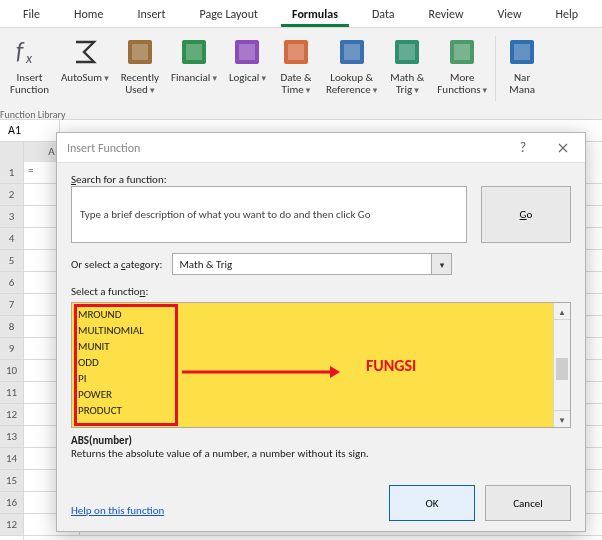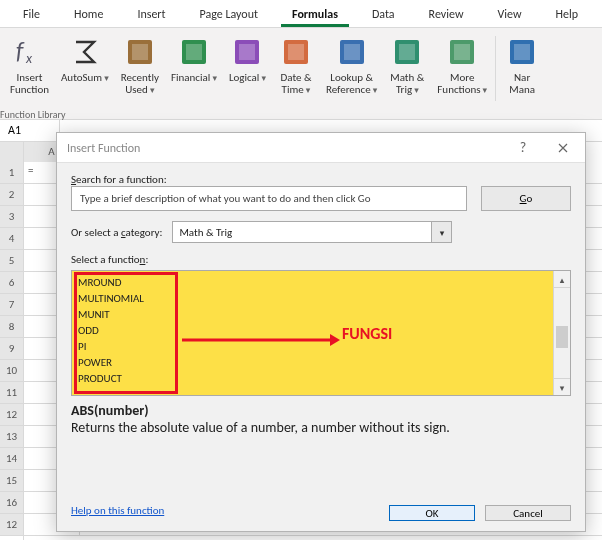--- a/index.html
+++ b/index.html
@@ -36,43 +36,43 @@
   .cell { width: 56px; border-right: 1px solid #d9d9d9; font-size: 11px; padding: 2px 4px; }
 
   
   .dialog { position: absolute; left: 56px; top: 132px; width: 530px; height: 400px; background: #f1f1f1; border: 1px solid #b4b4b4; box-shadow: 0 4px 20px rgba(0,0,0,0.25); }
   .dlg-title { height: 30px; display: flex; align-items: center; padding: 0 2px 0 10px; background: #fff; color: #888; font-size: 12px; border-bottom: 1px solid #e1e1e1; }
   .dlg-title .spacer { flex: 1; }
   .dlg-title .tbtn { width: 40px; height: 30px; display: flex; align-items: center; justify-content: center; color: #666; cursor: pointer; font-size: 14px; }
   .dlg-body { padding: 10px 14px 0 14px; font-size: 11px; color: #222; }
   .dlg-row { display: flex; align-items: center; gap: 10px; margin-bottom: 10px; }
   .searchline { display: flex; gap: 14px; align-items: stretch; margin-bottom: 10px; }
-  .searchbox { flex: 1; background: #fff; border: 1px solid #aaa; padding: 5px 8px; font-size: 11px; color: #444; }
+  .searchbox { flex: 1; background: #fff; border: 1px solid #aaa; padding: 21px 8px; font-size: 11px; color: #444; }
   .gobtn { width: 90px; background: #e9e9e9; border: 1px solid #adadad; font-size: 11px; cursor: pointer; }
   .gobtn u { text-decoration: underline; }
   .catlabel u { text-decoration: underline; }
   .catselect { flex: 1; display: flex; align-items: center; border: 1px solid #aaa; background: #fff; }
   .catselect .catval { flex: 1; padding: 3px 6px; font-size: 11px; }
   .catselect .catarr { width: 20px; height: 20px; border-left: 1px solid #aaa; background: #e9e9e9; display: flex; align-items: center; justify-content: center; font-size: 9px; color: #333; }
   .funclist { border: 1px solid #aaa; background: #fde047; height: 126px; position: relative; display: flex; }
   .funclist .items { flex: 1; padding: 4px 6px; font-size: 11px; line-height: 16px; overflow: hidden; }
   .funclist .vscroll { width: 17px; background: #f1f1f1; border-left: 1px solid #d4d4d4; display: flex; flex-direction: column; }
   .vscroll .arr { height: 17px; display: flex; align-items: center; justify-content: center; font-size: 9px; color: #555; border-bottom: 1px solid #d4d4d4; }
   .vscroll .arr.bot { border-top: 1px solid #d4d4d4; border-bottom: none; }
   .vscroll .track { flex: 1; position: relative; }
   .vscroll .thumb { position: absolute; left: 2px; right: 2px; top: 38px; height: 22px; background: #cdcdcd; }
   .redbox { position: absolute; left: 2px; top: 1px; width: 104px; height: 122px; border: 3px solid #e81123; pointer-events: none; }
   .arrow { position: absolute; left: 110px; top: 59px; width: 158px; height: 20px; pointer-events: none; }
-  .fungsi { position: absolute; left: 270px; top: 53px; color: #e81123; font-weight: 700; font-size: 16px; pointer-events: none; }
-  .desc { margin-top: 6px; font-size: 14px; }
+  .fungsi { position: absolute; left: 294px; top: 53px; color: #e81123; font-weight: 700; font-size: 16px; pointer-events: none; }
+  .desc { margin-top: 6px; font-size: 11px; }
   .desc .sig { font-weight: 700; }
   .helplink { position: absolute; left: 14px; bottom: 14px; font-size: 11px; }
   .helplink a { color: #1155cc; }
   .dlg-buttons { position: absolute; right: 14px; bottom: 10px; display: flex; gap: 10px; }
-  .dlg-buttons button { width: 86px; height: 16px; font-size: 11px; border: 1px solid #adadad; background: #e9e9e9; cursor: pointer; }
+  .dlg-buttons button { width: 86px; height: 36px; font-size: 11px; border: 1px solid #adadad; background: #e9e9e9; cursor: pointer; }
   .dlg-buttons button.primary { border: 1px solid #0067c0; background: #e6f0fb; }
 
   .sellabel u { text-decoration: underline; }
 
   svg { display: block; }
 </style>
 </head>
 <body>
 
 <div class="tabs" id="tabs">

